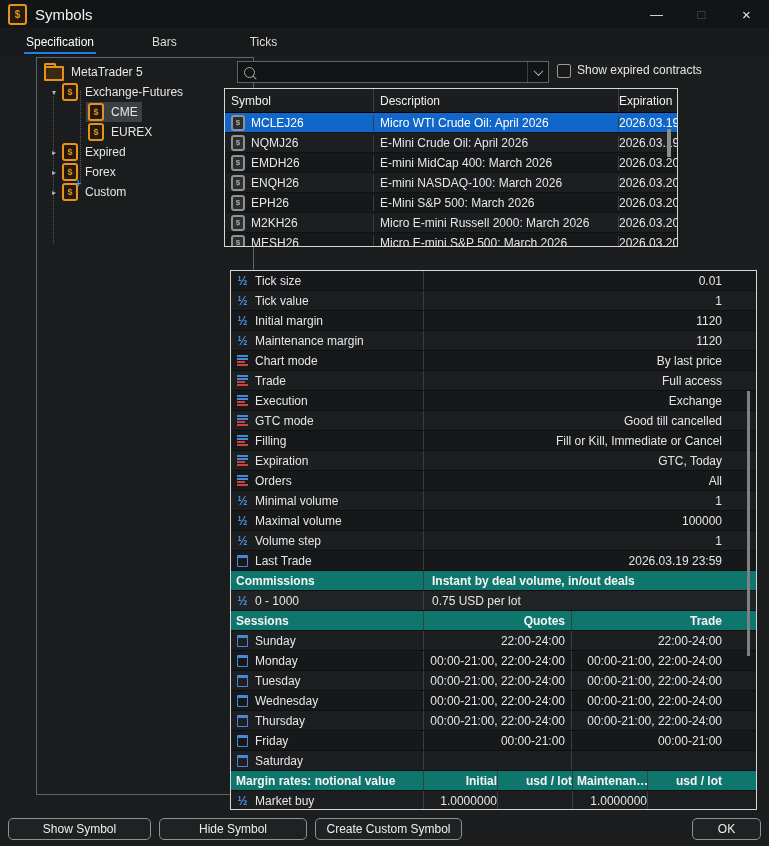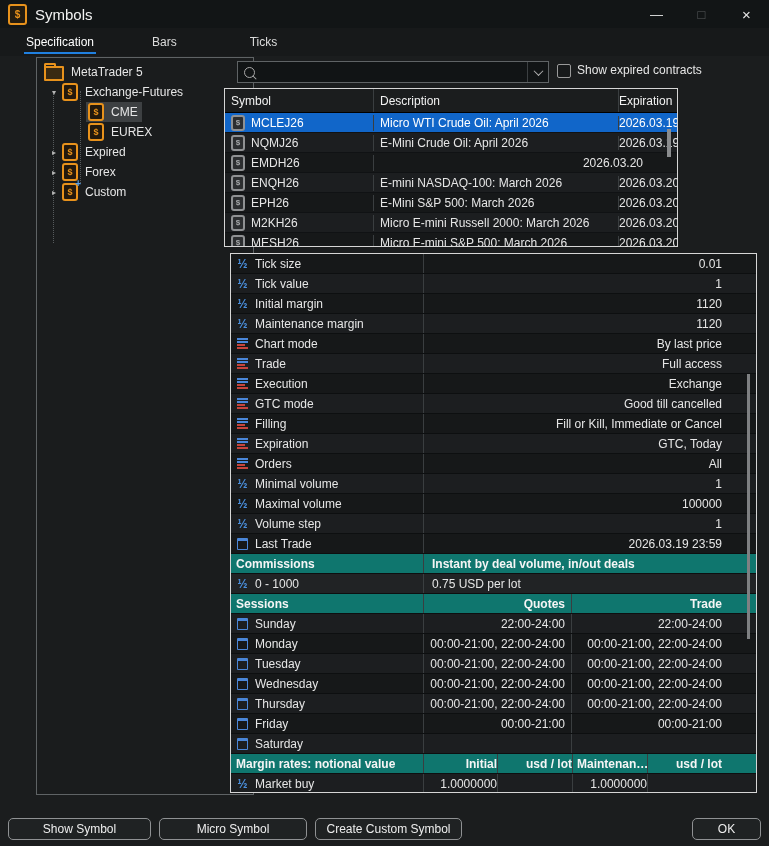--- a/index.html
+++ b/index.html
@@ -81,21 +81,21 @@
   .sym-row:nth-of-type(odd){background:#161819;}
   .sym-row:nth-of-type(even){background:#1c1e20;}
   .sym-row.selected{background:#1166c9;color:#ffffff;}
   .s-badge{display:inline-flex;align-items:center;justify-content:center;width:10px;height:12px;
            border:2px solid #8f9193;border-radius:3px;color:#a6a8aa;font-weight:bold;font-size:8px;
            background:#2c2e30;flex:0 0 auto;}
   .s-badge::before{content:"$";}
   .sym-scroll{position:absolute;right:6px;top:40px;width:4px;height:28px;background:#8a8c8e;}
 
   
-  .spec-table{position:absolute;left:230px;top:253px;width:527px;height:540px;box-sizing:border-box;
+  .spec-table{position:absolute;left:230px;top:270px;width:527px;height:540px;box-sizing:border-box;
               border:1px solid #d6d6d6;background:#161819;overflow:hidden;}
   .spec-row,.sess-row,.mar-row{display:flex;height:20px;align-items:center;
               border-bottom:1px solid #0d0f10;box-sizing:border-box;}
   .spec-row:nth-of-type(odd){background:#161819;}
   .spec-row:nth-of-type(even){background:#1c1e20;}
   .lbl{width:193px;flex:0 0 193px;height:100%;box-sizing:border-box;border-right:1px solid #3a3e40;
        display:flex;align-items:center;gap:6px;padding-left:5px;overflow:hidden;white-space:nowrap;}
   .val{flex:1;text-align:right;padding-right:34px;box-sizing:border-box;white-space:nowrap;}
   .val.left{text-align:left;padding-left:8px;}
   .sec-head{display:flex;height:20px;align-items:center;background:#0f766e;font-weight:bold;
@@ -249,20 +249,21 @@
           </div>
           <div class="c-desc">E-Mini Crude Oil: April 2026</div>
           <div class="c-exp">2026.03.19</div>
         </div>
 
         <div class="sym-row">
           <div class="c-sym">
             <span class="s-badge"></span>
             <span>EMDH26</span>
           </div>
+          <div class="c-desc">E-mini MidCap 400: March 2026</div>
           <div class="c-exp">2026.03.20</div>
         </div>
 
         <div class="sym-row">
           <div class="c-sym">
             <span class="s-badge"></span>
             <span>ENQH26</span>
           </div>
           <div class="c-desc">E-mini NASDAQ-100: March 2026</div>
           <div class="c-exp">2026.03.20</div>
@@ -522,17 +523,17 @@
           <div class="m1">1.0000000</div>
           <div class="m2"></div>
           <div class="m3">1.0000000</div>
           <div class="m4"></div>
         </div>
       </div>
     <div class="spec-scroll"></div>
   </div>
 
   <div class="btn show">Show Symbol</div>
-  <div class="btn hide">Micro Symbol</div>
+  <div class="btn hide">Hide Symbol</div>
   <div class="btn create">Create Custom Symbol</div>
   <div class="btn ok">OK</div>
 
 </div>
 
 </body></html>

